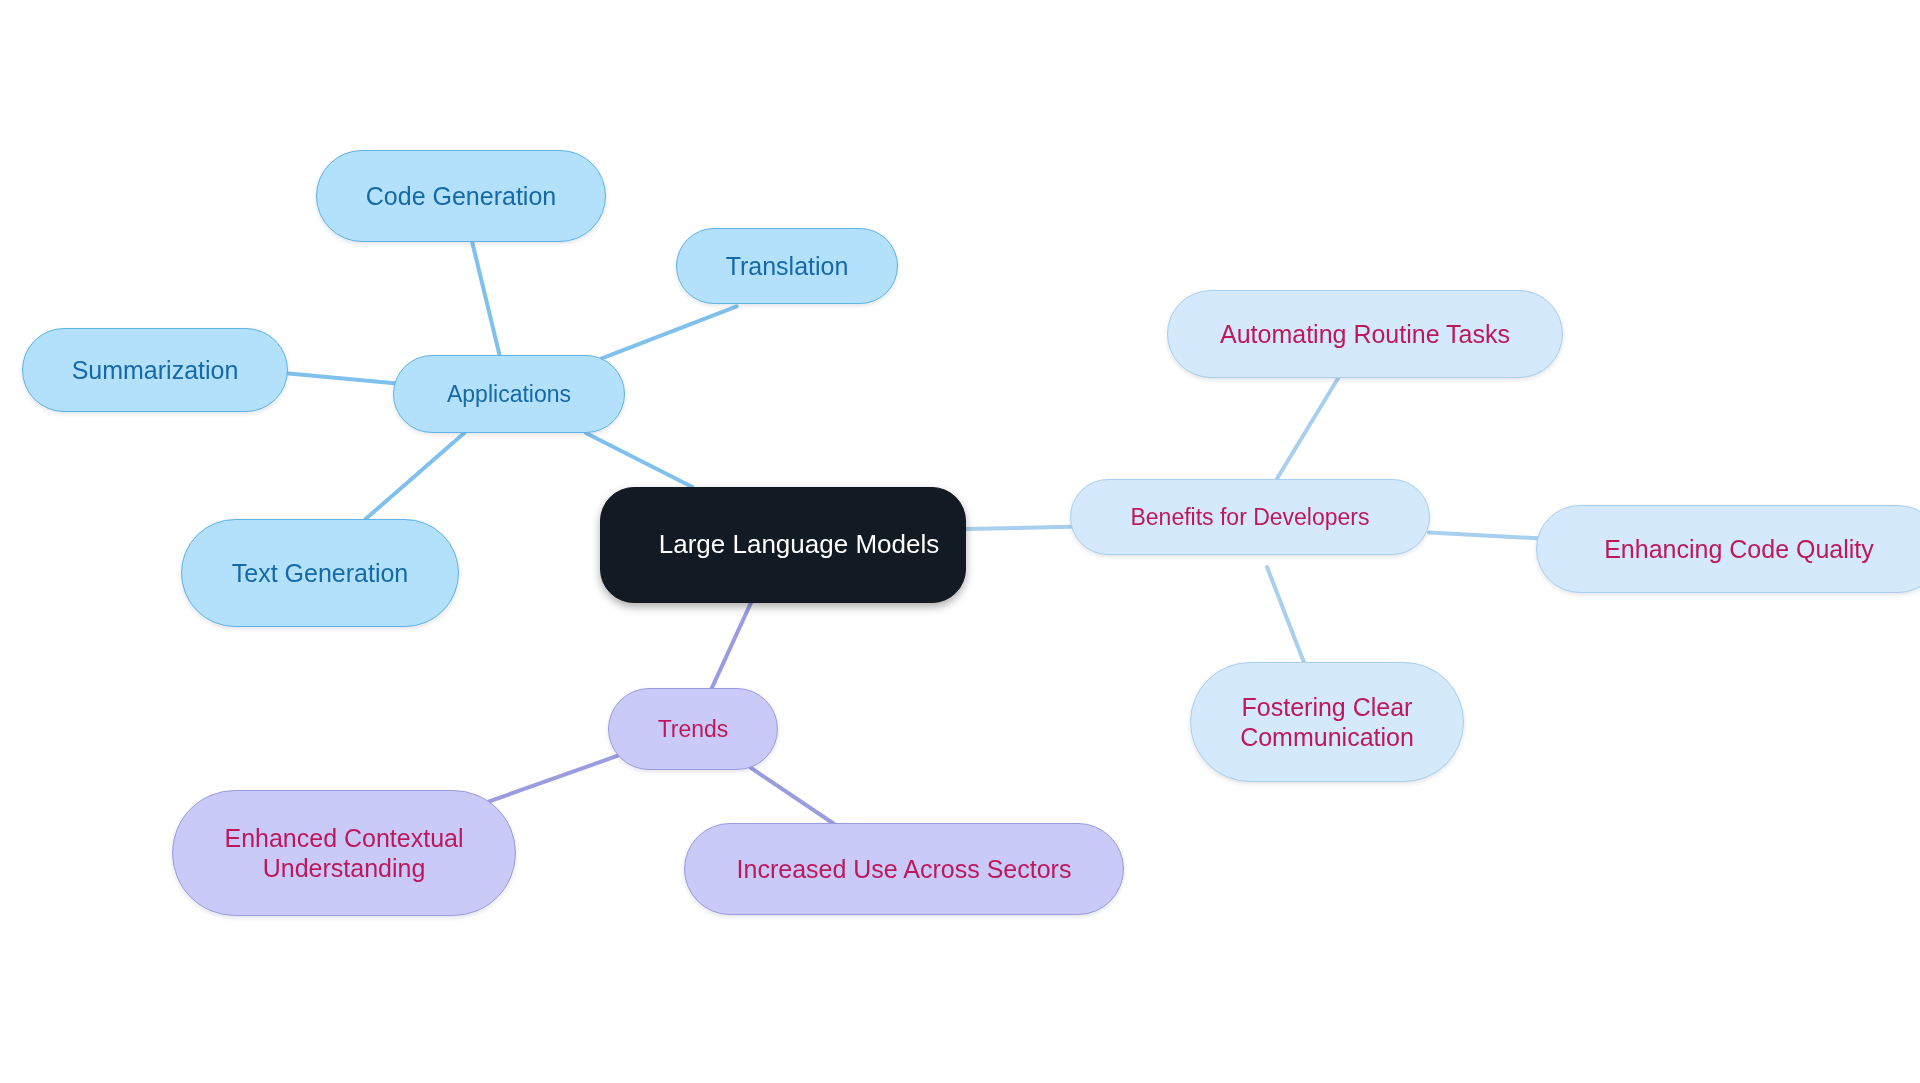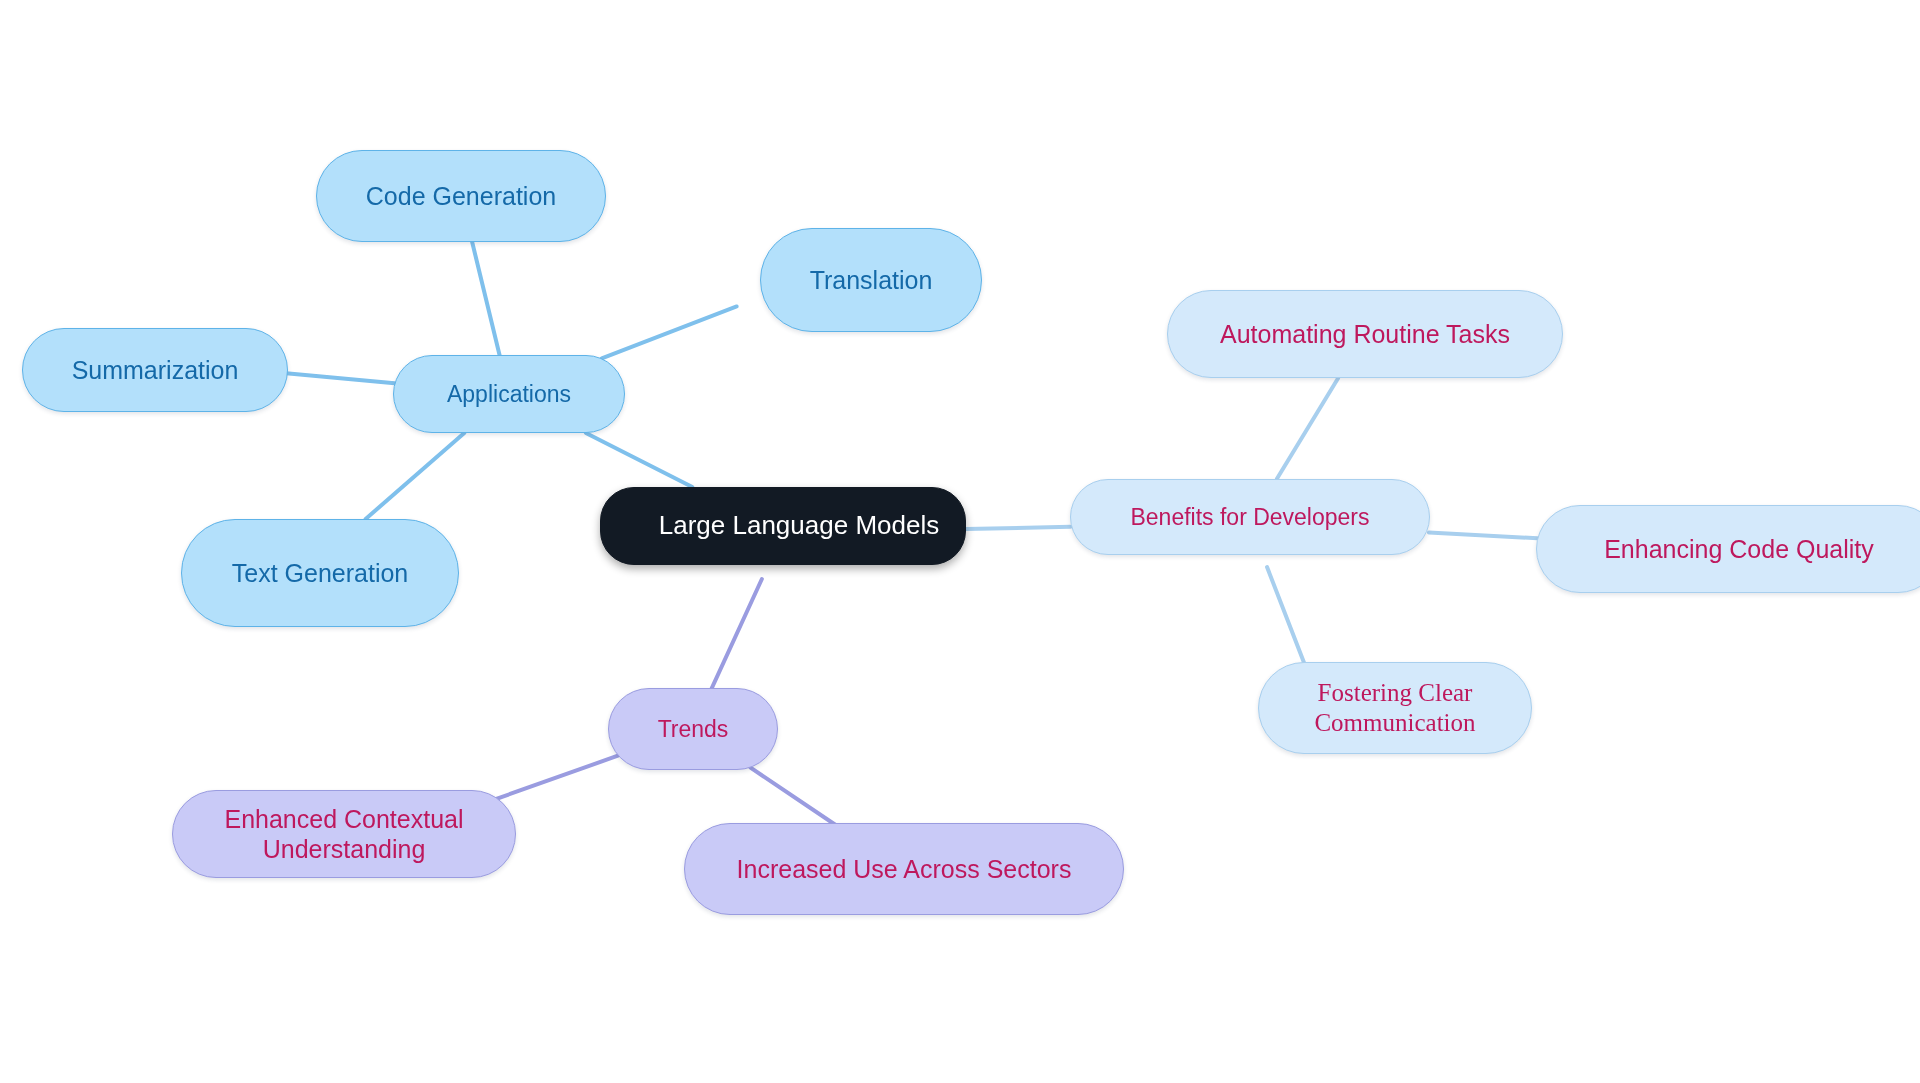--- a/index.html
+++ b/index.html
@@ -80,32 +80,32 @@
       <line x1="464.2647058823529" y1="433" x2="365.61764705882354" y2="519" stroke="#7fc0ec" stroke-width="4" stroke-linecap="round"></line>
       <line x1="965.8330921973813" y1="529.0849444925615" x2="1070.1688291797414" y2="526.8507745357657" stroke="#a8cfee" stroke-width="4" stroke-linecap="round"></line>
       <line x1="1276.7724867724867" y1="479" x2="1338.2275132275133" y2="378" stroke="#a8cfee" stroke-width="4" stroke-linecap="round"></line>
       <line x1="1428.9588302220616" y1="532.5151934269398" x2="1537.3266011989283" y2="538.277079000352" stroke="#a8cfee" stroke-width="4" stroke-linecap="round"></line>
       <line x1="1267.0251256281408" y1="567" x2="1303.78391959799" y2="662" stroke="#a8cfee" stroke-width="4" stroke-linecap="round"></line>
       <line x1="761.8775510204082" y1="579" x2="704.4434569406374" y2="704.0786937737232" stroke="#9a9ce0" stroke-width="4" stroke-linecap="round"></line>
       <line x1="617.8777983439053" y1="755.6909828233689" x2="489.1730753419392" y2="801.4198815403998" stroke="#9a9ce0" stroke-width="4" stroke-linecap="round"></line>
       <line x1="750.5166449996356" y1="767.707884312551" x2="835.6478873239437" y2="825" stroke="#9a9ce0" stroke-width="4" stroke-linecap="round"></line>
     </svg>
 
-  <div class="node node-root" style="left: 600px; top: 487px; width: 366px; height: 78px; padding-left: 32px;">Large Language Models</div>
+  <div class="node node-root" style="left: 600px; top: 487px; width: 366px; height: 116px; padding-left: 32px;">Large Language Models</div>
 
   <div class="node node-applications node-branch" style="left: 393px; top: 355px; width: 232px; height: 78px;">Applications</div>
   <div class="node node-applications node-leaf" style="left: 316px; top: 150px; width: 290px; height: 92px; text-align: center;">Code Generation</div>
-  <div class="node node-applications node-leaf" style="left: 760px; top: 228px; width: 222px; height: 104px; text-align: center;">Translation</div>
+  <div class="node node-applications node-leaf" style="left: 676px; top: 228px; width: 222px; height: 76px; text-align: center;">Translation</div>
   <div class="node node-applications node-leaf" style="left: 22px; top: 319px; width: 266px; height: 84px; margin-top: 9px;">Summarization</div>
   <div class="node node-applications node-leaf" style="left: 181px; top: 519px; width: 278px; height: 108px;">Text Generation</div>
 
   <div class="node node-benefits node-branch" style="left: 1070px; top: 479px; width: 360px; height: 76px;">Benefits for Developers</div>
   <div class="node node-benefits node-leaf" style="left: 1167px; top: 290px; width: 396px; height: 88px;">Automating Routine Tasks</div>
   <div class="node node-benefits node-leaf" style="left: 1536px; top: 505px; width: 406px; height: 88px;">Enhancing Code Quality</div>
-  <div class="node node-benefits node-leaf" style="left: 1258px; top: 662px; width: 274px; height: 92px; font-family: Liberation Serif, serif;">Fostering Clear
+  <div class="node node-benefits node-leaf" style="left: 1190px; top: 662px; width: 274px; height: 120px;">Fostering Clear
 Communication</div>
 
   <div class="node node-trends node-branch" style="left: 608px; top: 688px; width: 170px; height: 82px;">Trends</div>
-  <div class="node node-trends node-leaf" style="left: 172px; top: 790px; width: 344px; height: 88px;">Enhanced Contextual
+  <div class="node node-trends node-leaf" style="left: 172px; top: 790px; width: 344px; height: 126px;">Enhanced Contextual
 Understanding</div>
   <div class="node node-trends node-leaf" style="left: 684px; top: 823px; width: 440px; height: 92px;">Increased Use Across Sectors</div>
 
 </div>
 
 </body></html>

